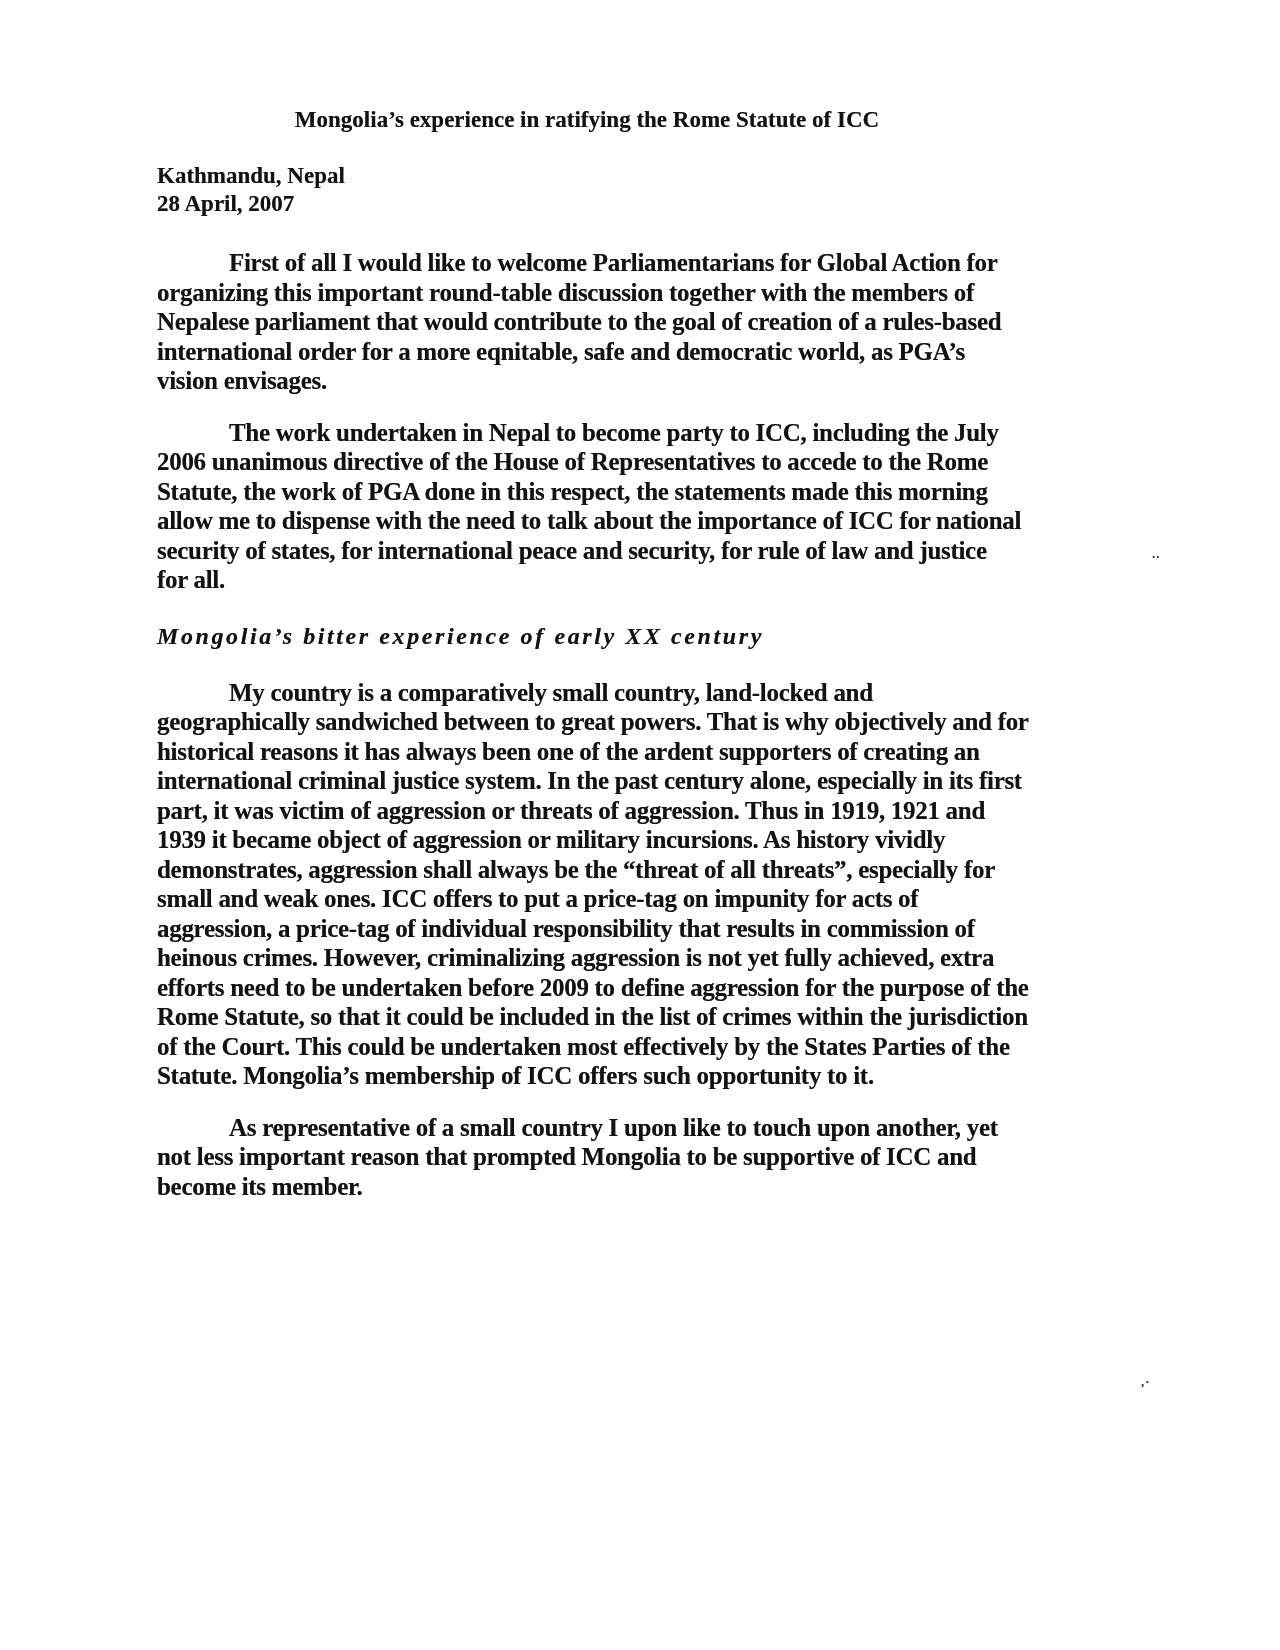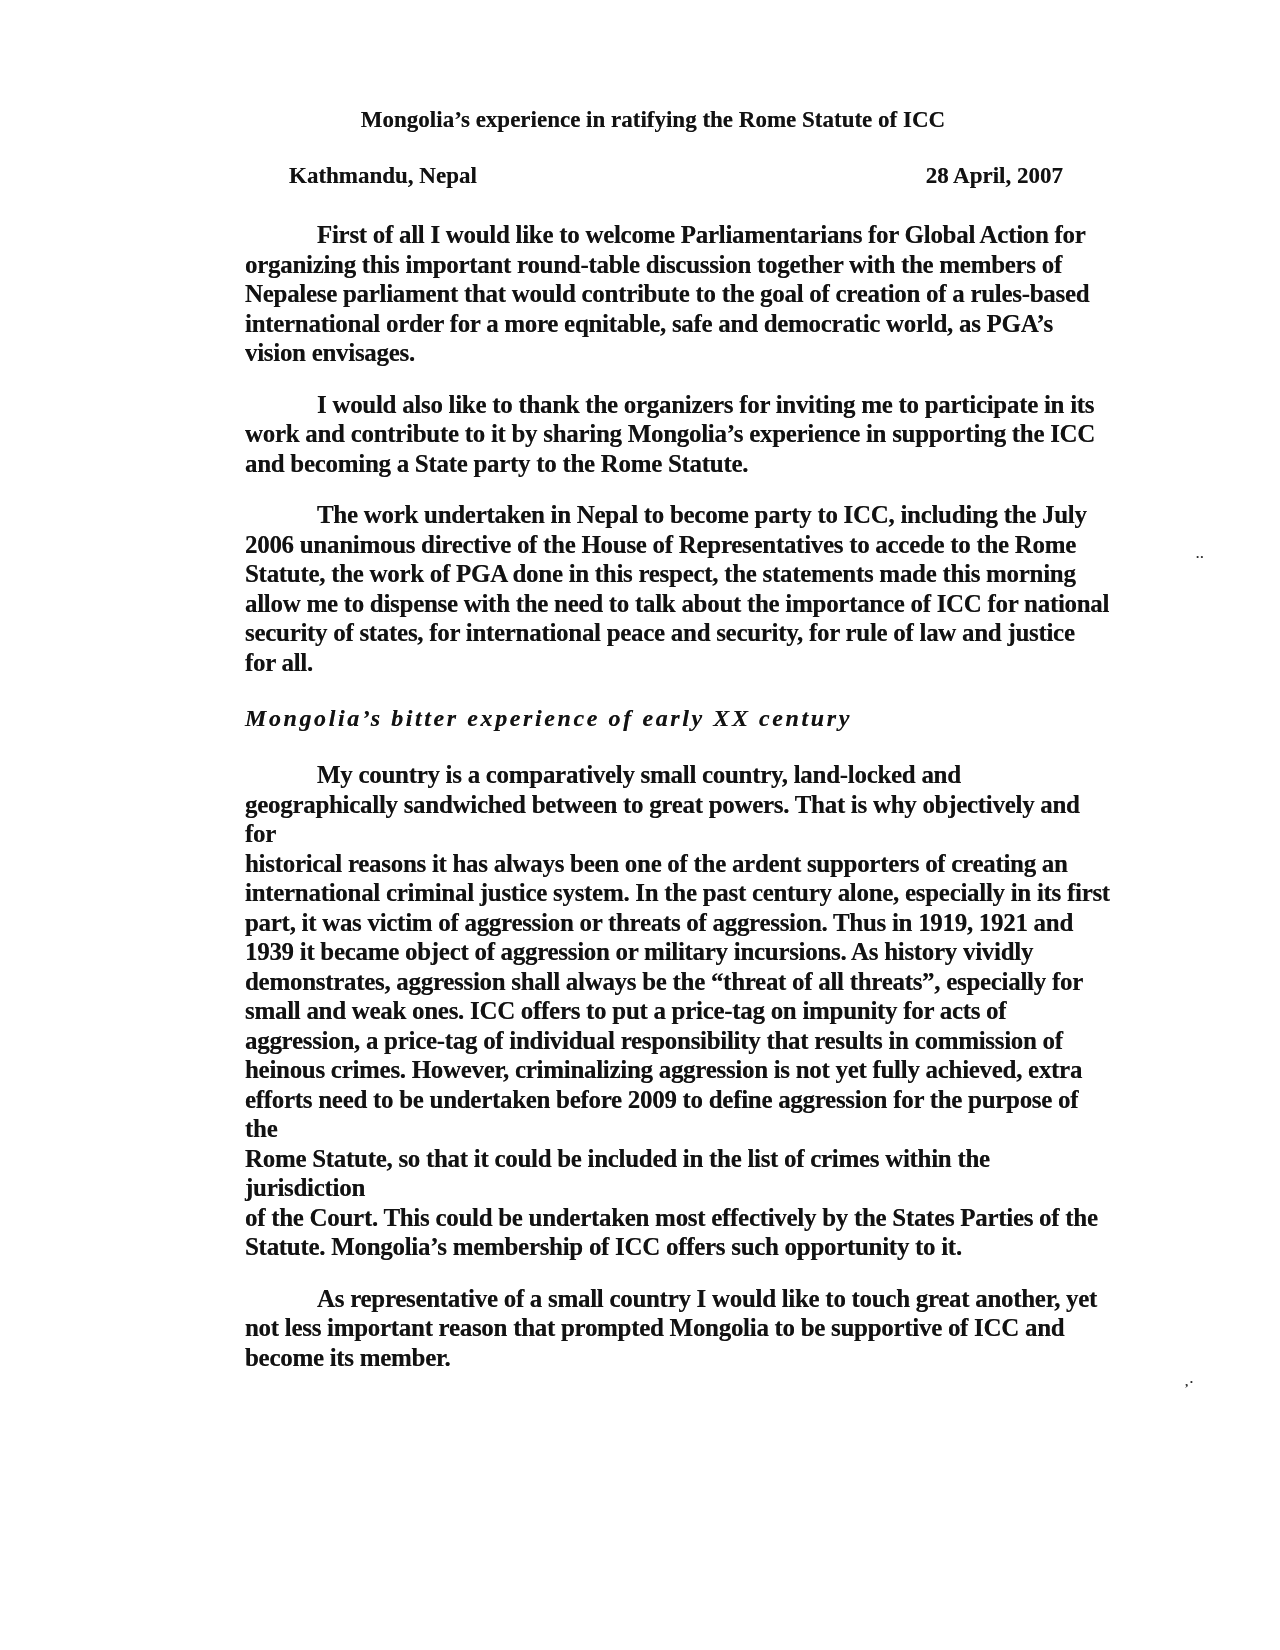--- a/index.html
+++ b/index.html
@@ -1,15 +1,15 @@
 <!DOCTYPE html>
 <html><head>
 <meta charset="utf-8">
 <style>
-  * { box-sizing: border-box; padding-left: 44px; }
+  * { box-sizing: border-box; }
   html, body { margin: 0; padding: 0; }
   body {
     width: 1280px;
     height: 1650px;
     background: #ffffff;
     font-family: "Liberation Serif", serif;
   }
   .page {
     position: relative;
     width: 1280px;
@@ -40,20 +40,21 @@
     line-height: 28px;
     text-align: center;
   }
   .meta {
     width: 862px;
     margin: 28px 0 0 0;
     display: flex;
     justify-content: space-between;
     font-size: 23px;
     line-height: 28px;
+    flex-direction: column;
   }
   .para {
     width: 912px;
     margin: 0 0 22px 0;
     font-size: 25px;
     line-height: 29.5px;
     letter-spacing: -0.3px;
     white-space: pre-line;   
     text-indent: 72px;
   }
@@ -90,23 +91,20 @@
       <span class="loc">Kathmandu, Nepal</span>
       <span class="date">28 April, 2007</span>
     </div>
 
     <p class="para first">First of all I would like to welcome Parliamentarians for Global Action  for
 organizing this important round-table discussion together with the members of
 Nepalese parliament that would contribute to the goal of creation of a rules-based
 international order for a more eqnitable, safe and democratic world, as PGA’s
 vision envisages.</p>
 
-    <p class="para">I would also like to thank the organizers for inviting me to participate in its
-work and contribute to it by sharing Mongolia’s experience in supporting the ICC
-and becoming a State party to the Rome Statute.</p>
 
     <p class="para">The work undertaken in Nepal to become party to ICC, including the July
 2006 unanimous directive of the House of Representatives to accede to the Rome
 Statute, the work of PGA done in this respect, the statements made this morning
 allow me to dispense with the need to talk about the importance of ICC for national
 security of states, for  international peace and security, for rule of law and justice
 for all.</p>
 
     <h2 class="section-heading">Mongolia’s bitter experience of early  XX century</h2>
 
@@ -118,21 +116,21 @@
 1939 it became object of aggression or military incursions. As history vividly
 demonstrates, aggression shall always be the “threat of all threats”, especially for
 small and weak ones. ICC offers to put a price-tag on impunity for acts of
 aggression, a price-tag of individual responsibility that results in commission of
 heinous crimes. However, criminalizing aggression is not yet fully achieved, extra
 efforts need to be undertaken before 2009 to define aggression for the purpose of the
 Rome Statute, so that it could be included in the list of crimes within the jurisdiction
 of the Court. This could be undertaken most effectively by the States Parties of the
 Statute. Mongolia’s membership of ICC offers such opportunity to it.</p>
 
-    <p class="para">As representative of a small country I would like to touch great another, yet
+    <p class="para">As representative of a small country I upon like to touch upon another, yet
 not less important  reason that prompted Mongolia to be supportive of ICC and
 become its member.</p>
 
   </div>
 
   <span class="artifact artifact-mid">..</span>
 
   <span class="artifact artifact-bottom">,·</span>
 </div>
 

